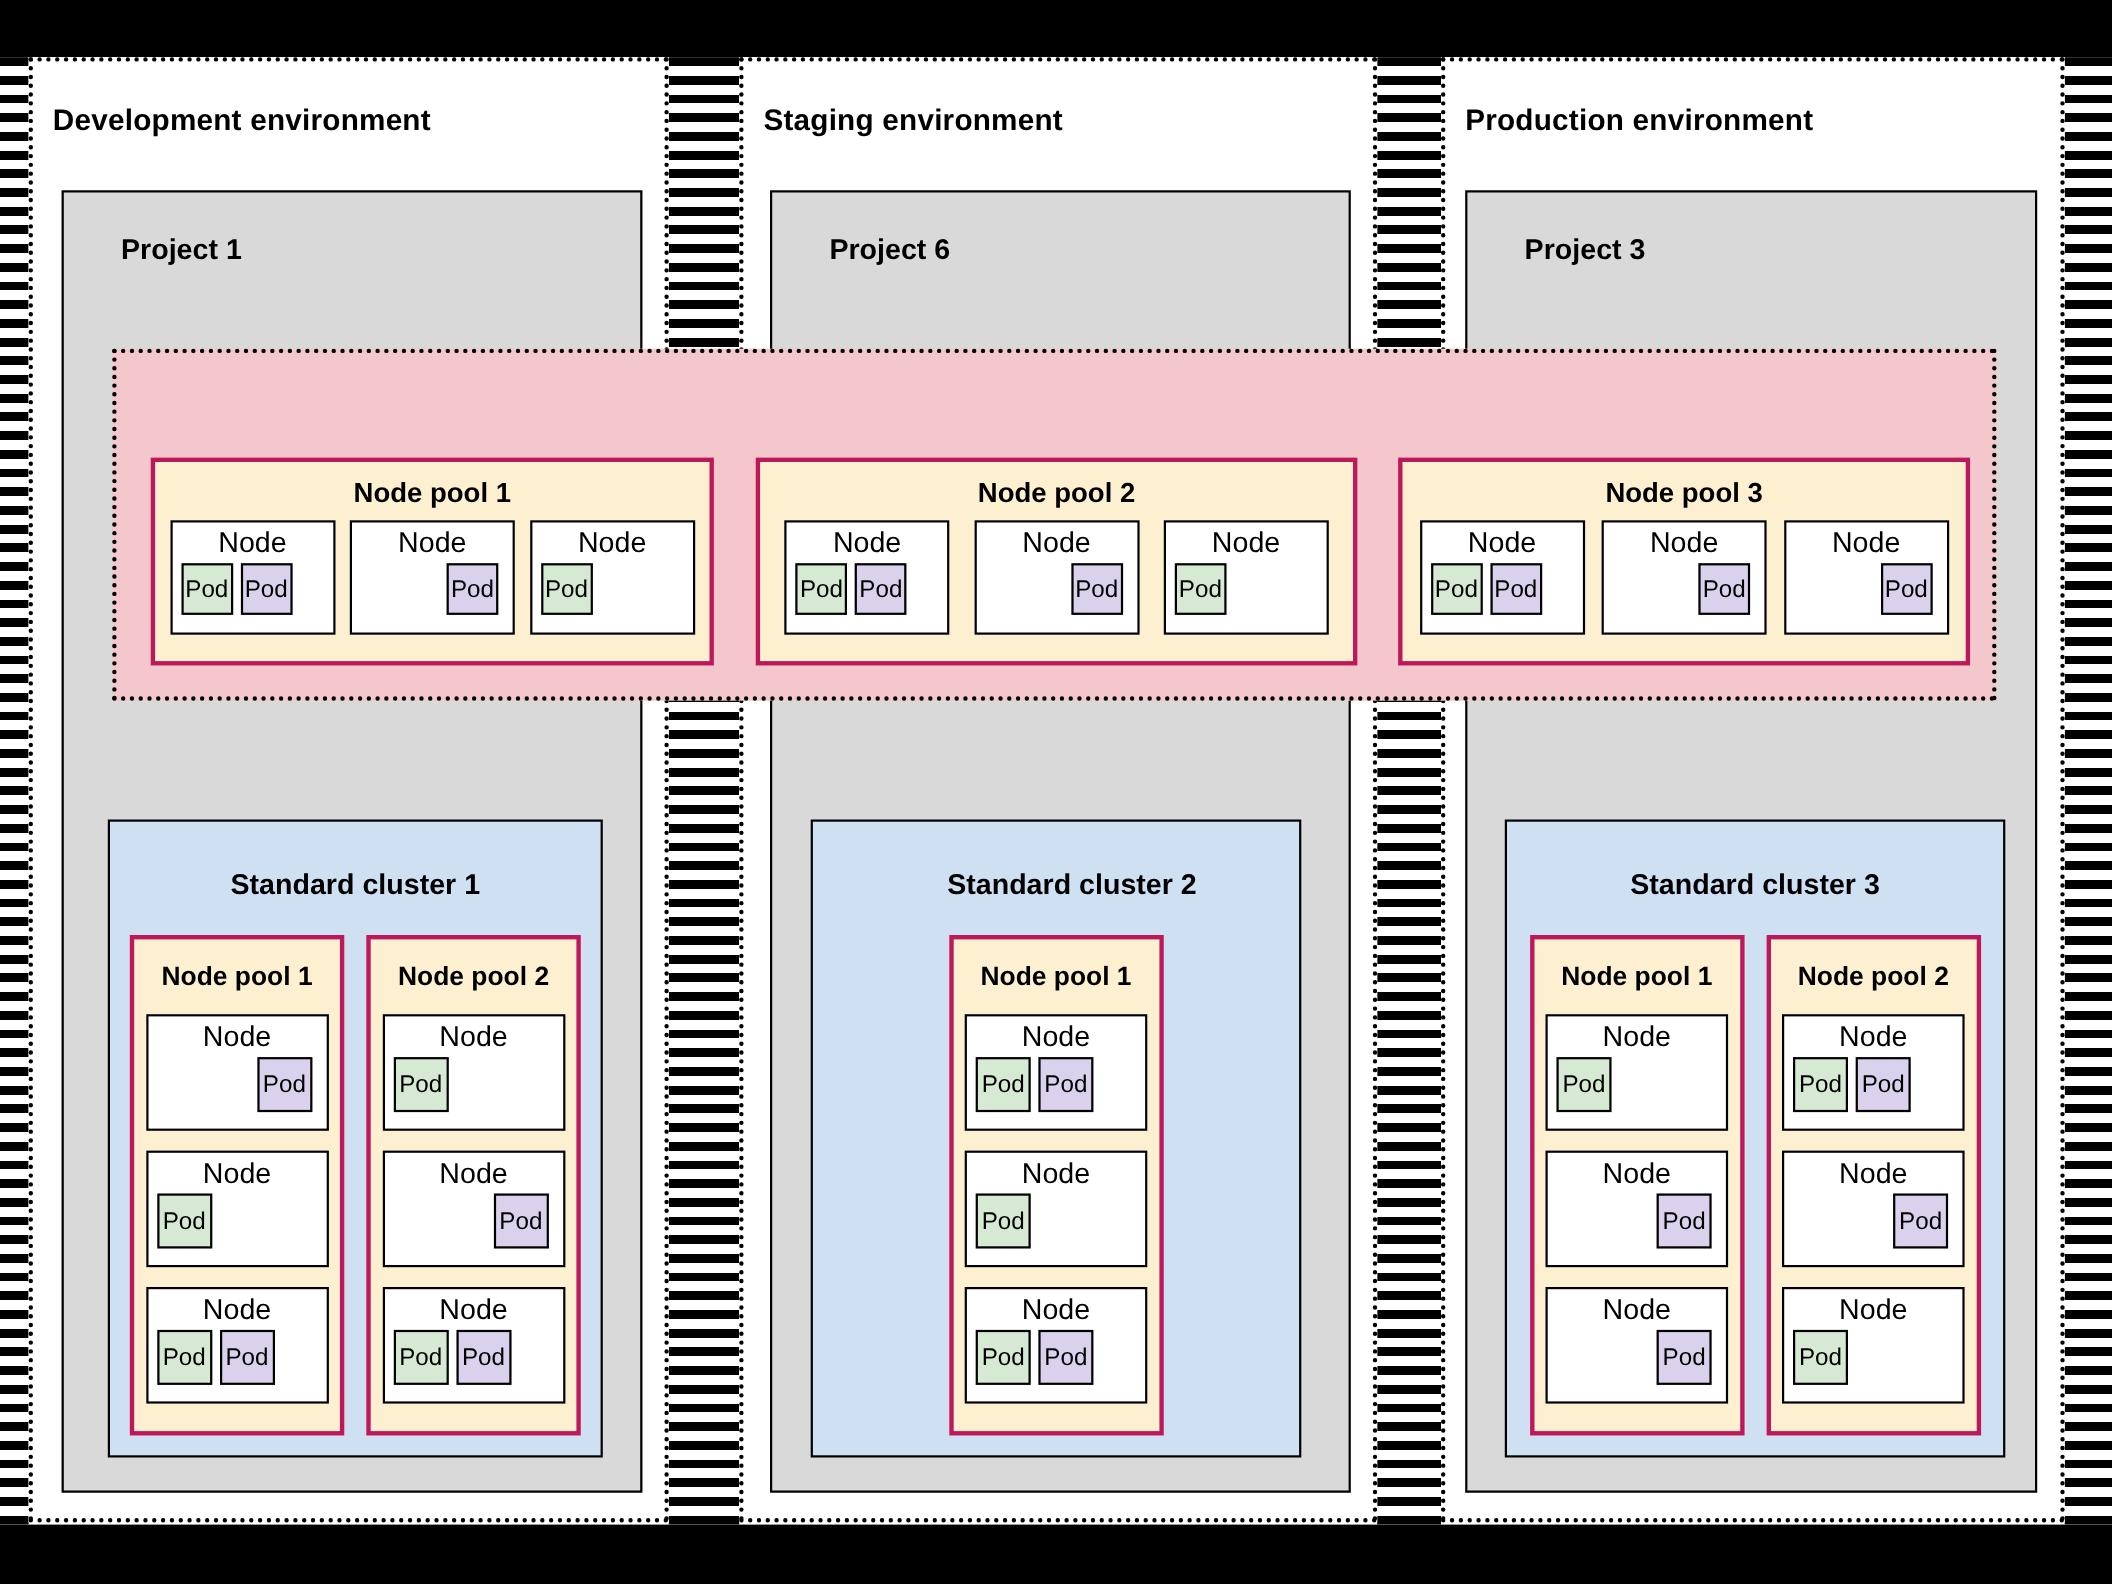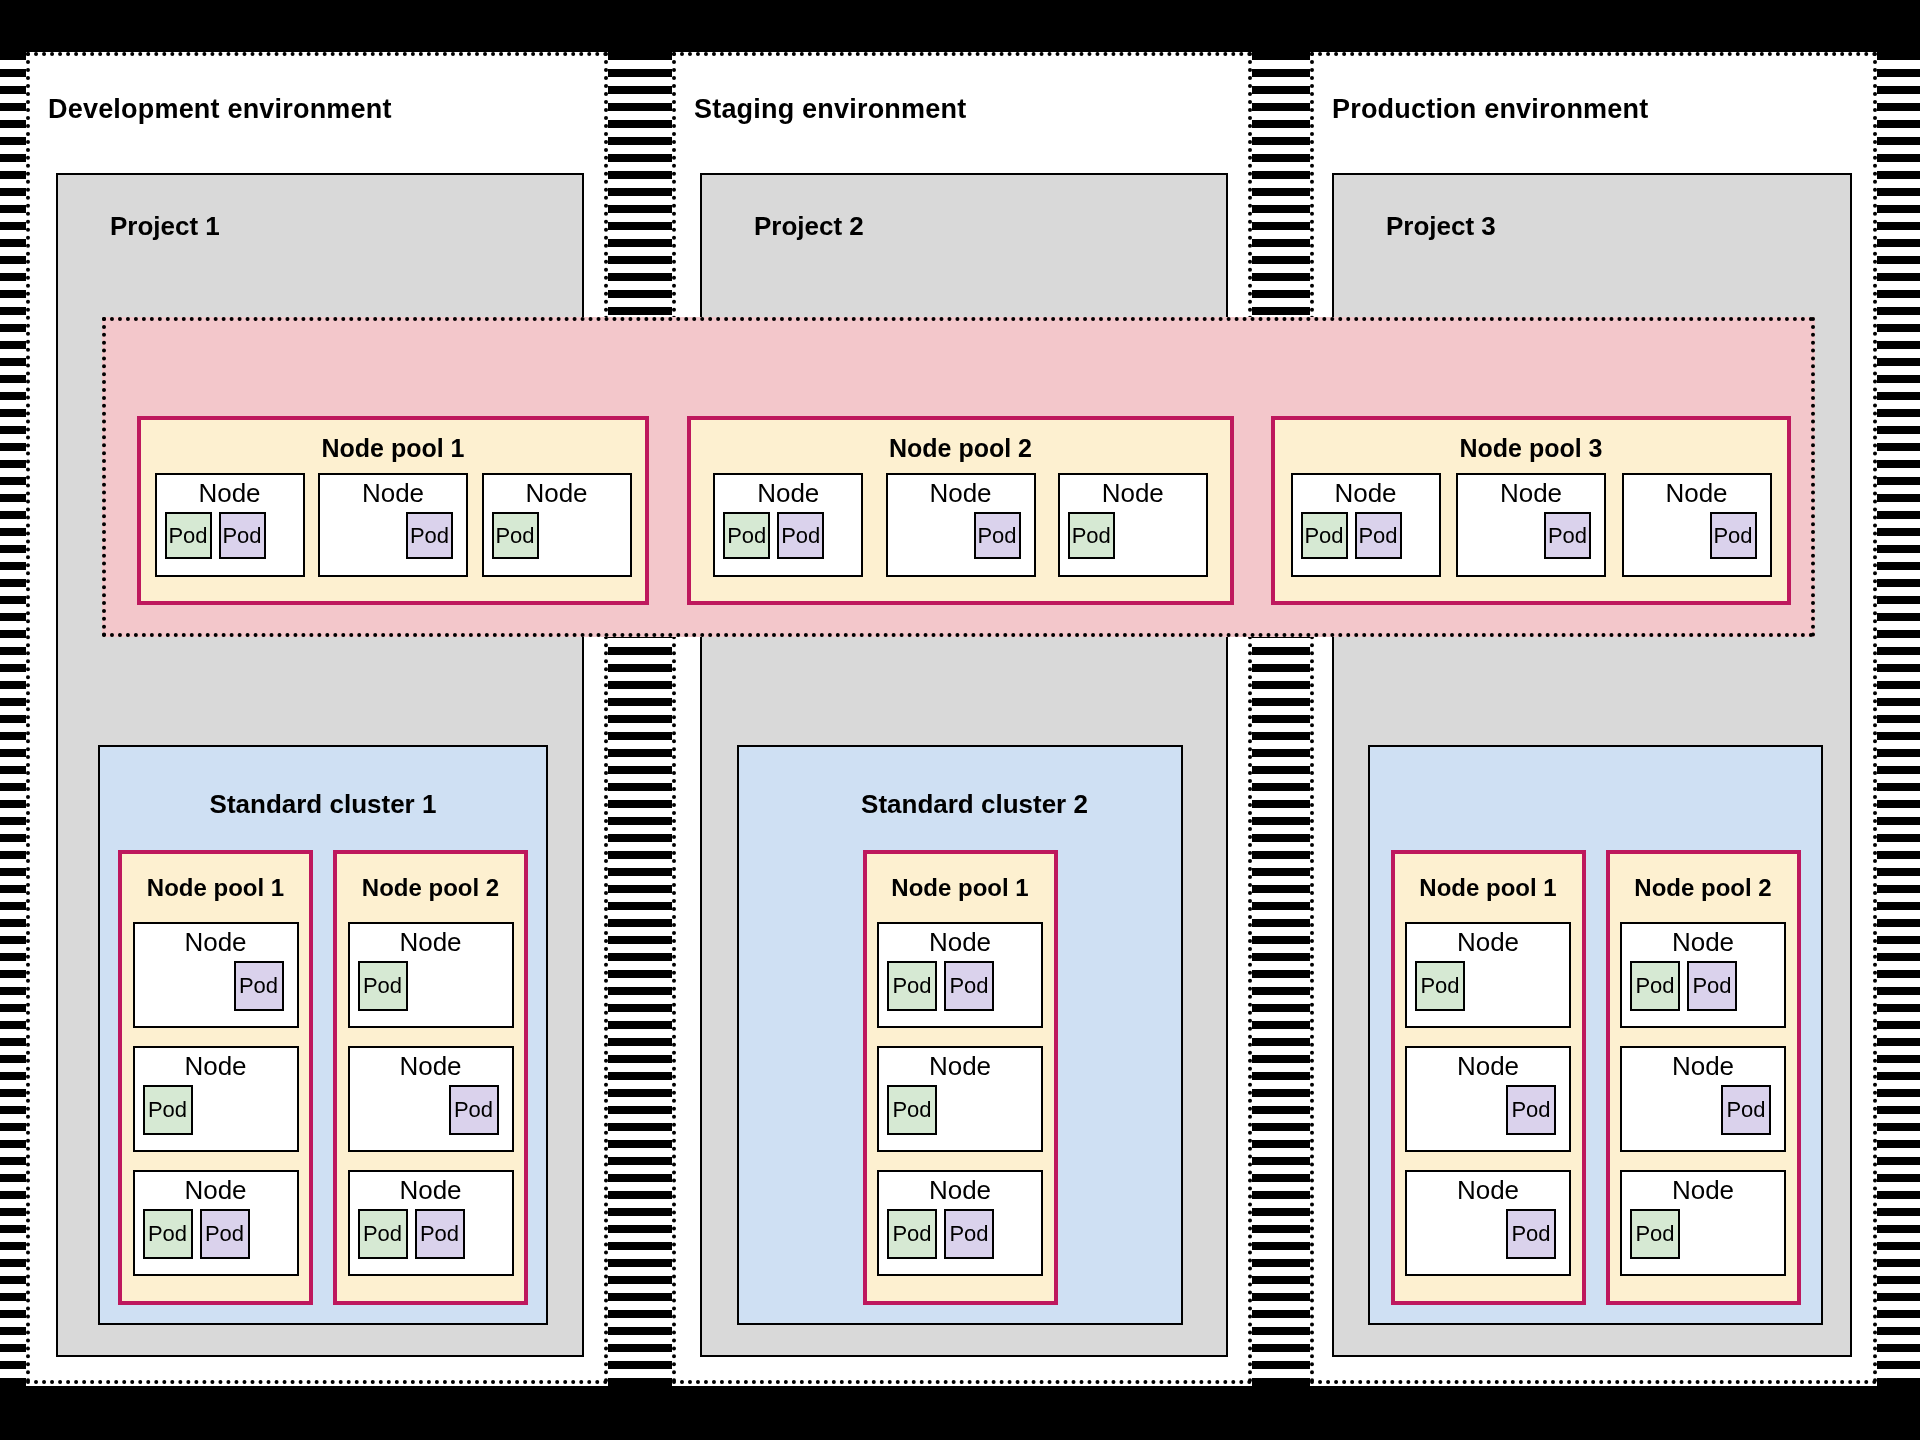--- a/index.html
+++ b/index.html
@@ -93,21 +93,21 @@
     <div class="env-title">Staging environment</div>
   </section>
   <section class="env env-prod">
     <div class="env-title">Production environment</div>
   </section>
 
   <div class="project project-1">
     <div class="project-label">Project 1</div>
   </div>
   <div class="project project-2">
-    <div class="project-label">Project 2</div>
+    <div class="project-label">Project 6</div>
   </div>
   <div class="project project-3">
     <div class="project-label">Project 3</div>
   </div>
 
   <div class="standard-cluster standard-cluster-1">
     <div class="cluster-title">Standard cluster 1</div>
     <div class="pool-row">
       <div class="pool standard-pool">
           <div class="pool-title">Node pool 1</div>
@@ -185,20 +185,21 @@
                 <div class="pod pod-green">Pod</div>
                 <div class="pod pod-purple">Pod</div>
               </div>
             </div>
           </div>
         </div>
     </div>
   </div>
 
   <div class="standard-cluster standard-cluster-3">
+    <div class="cluster-title">Standard cluster 3</div>
     <div class="pool-row">
       <div class="pool standard-pool">
           <div class="pool-title">Node pool 1</div>
           <div class="pool-nodes">
             <div class="node">
               <div class="node-label">Node</div>
               <div class="pod-row align-left">
                 <div class="pod pod-green">Pod</div>
               </div>
             </div>

